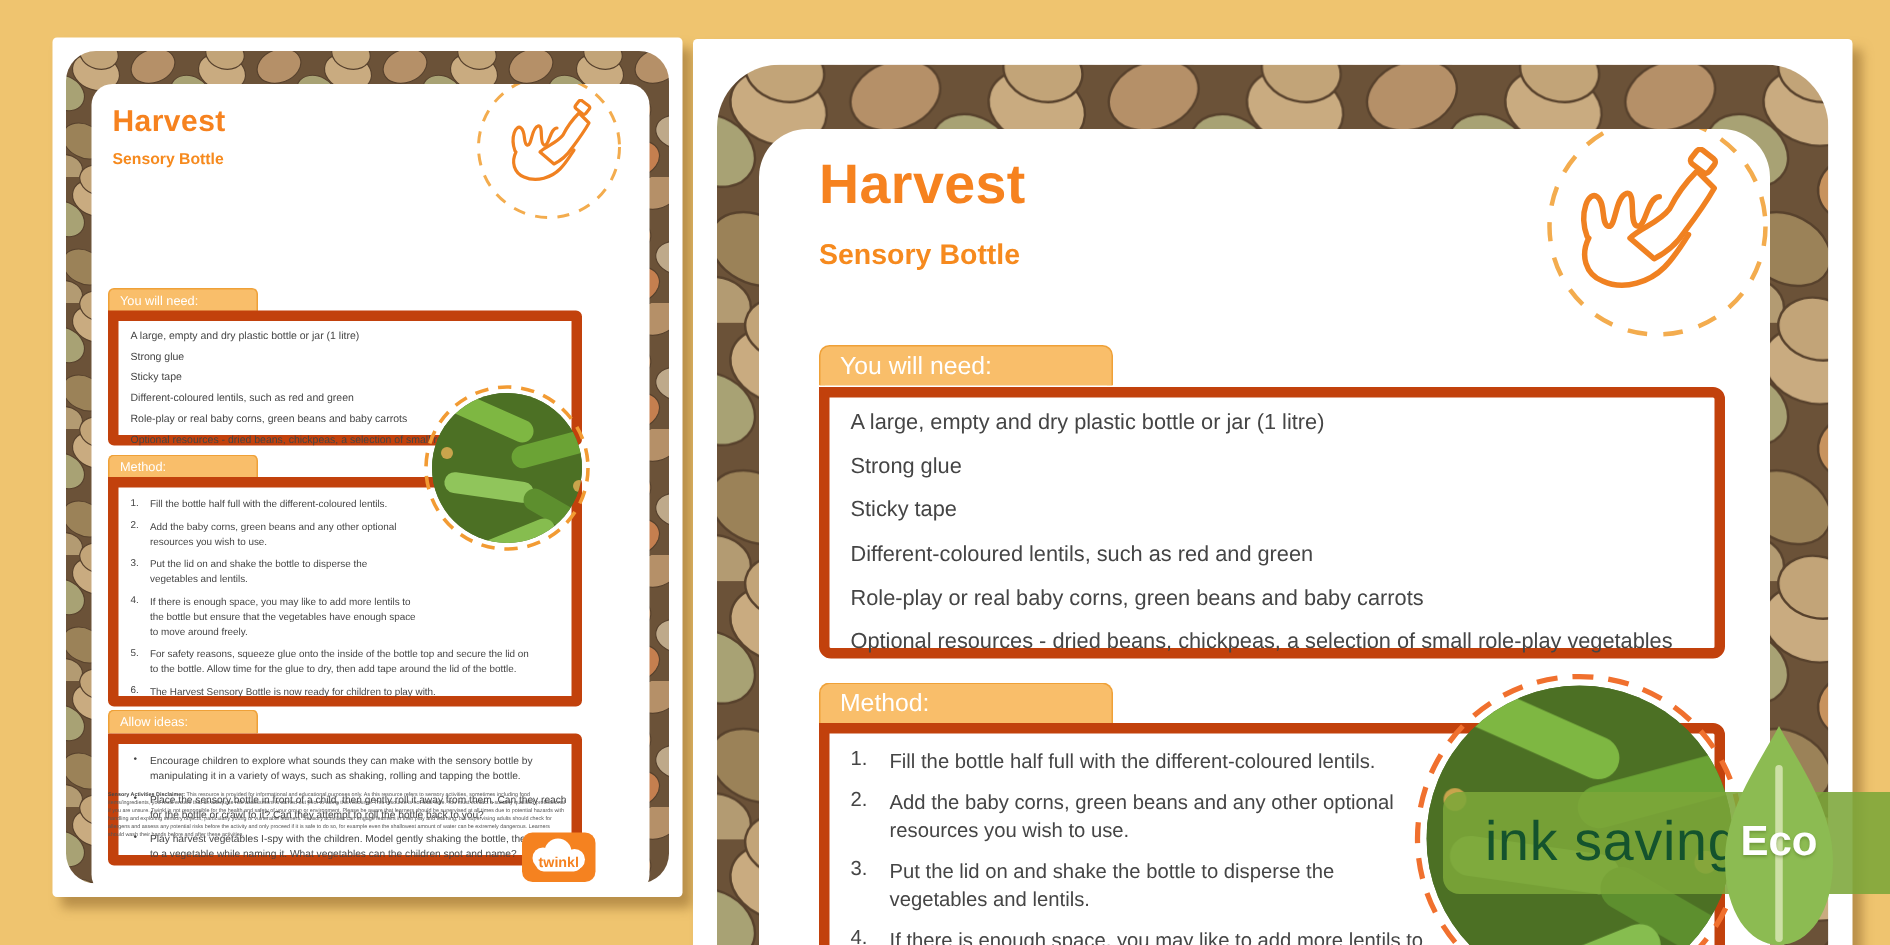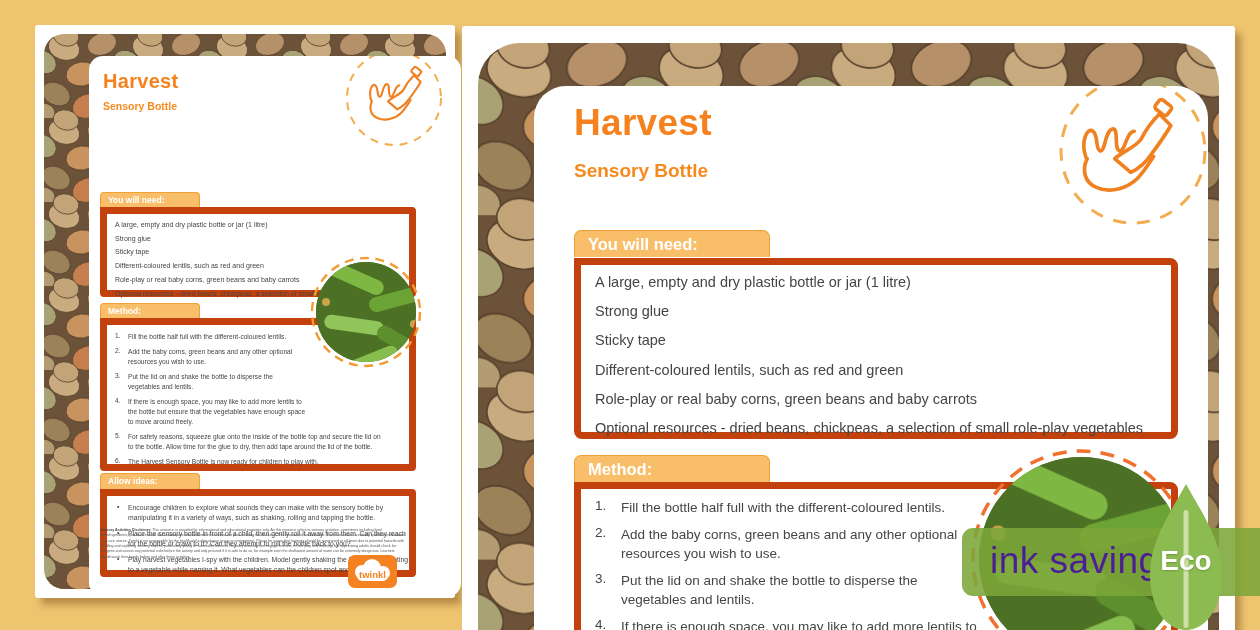--- a/index.html
+++ b/index.html
@@ -16,35 +16,35 @@
   .sheet { position:absolute; background:#fff; border-radius:3px;
            box-shadow:6px 7px 7px rgba(140,100,42,.55); }
   .sheet-l { left:35px; top:25px; width:420px; height:573px; }
   .sheet-r { left:462px; top:26px; width:773px; height:1080px; z-index:1; }
 
   .photo-frame { position:absolute; overflow:hidden; }
   .photo-l { inset:9px; border-radius:20px; }
   .photo-r { left:16px; top:17px; right:16px; bottom:20px; border-radius:42px; }
   .photo-frame svg { display:block; width:100%; height:100%; }
 
-  .card { position:absolute; background:#fff; overflow:hidden;margin-left:28px; }
+  .card { position:absolute; background:#fff; overflow:hidden; }
   .card-l { left:26px; top:31px; width:372px; height:541px; border-radius:14px; }
   .card-r { left:44px; top:60px; width:674px; height:990px; border-radius:32px; }
 
   
   .title { color:#F6821F; font-weight:800; letter-spacing:.3px; }
   .subtitle { color:#F68A1E; font-weight:700; }
   .t-l { left:14px; top:14px; font-size:20px; }
   .s-l { left:14px; top:44px; font-size:10.5px; }
   .t-r { left:40px; top:16px; font-size:37px; }
   .s-r { left:40px; top:74px; font-size:19px; }
 
   
   .tab { position:absolute; background:#F9BE6A; border:1px solid #EFA138; border-bottom:none;
-         color:#fff; font-weight:700; }
+         color:#fff; font-weight:400; }
   .box { position:absolute; background:#fff; border:7px solid #c2410c; }
   .tab-l { width:100px; height:16px; font-size:8.5px; line-height:15px; padding-left:7px;
            border-radius:4px 4px 0 0; left:11px; }
   .box-l { left:11px; width:316px; border-radius:0 4px 4px 4px; }
   .tab-r { width:196px; height:27px; font-size:16.5px; line-height:26px; padding-left:13px;
            border-radius:7px 7px 0 0; left:40px; }
   .box-r { left:40px; width:604px; border-radius:0 8px 8px 8px; }
 
   .ln { display:block; white-space:nowrap; }
 
@@ -85,21 +85,21 @@
   .disclaimer-inner b { color:#444; }
 
   
   .twinkl { position:absolute; left:313px; top:530px; width:49px; height:33px;
             background:#F58220; border-radius:7px; z-index:3; }
   .twinkl svg { display:block; width:100%; height:100%; }
 
   
   .band { position:absolute; left:962px; top:528px; width:298px; height:68px;
           background:rgba(124,166,57,.88); border-radius:11px 0 0 11px; z-index:5; }
-  .band-label { color:#4c1d95; font-size:37px; line-height:66px; padding-left:28px;
+  .band-label { color:#14532d; font-size:37px; line-height:66px; padding-left:28px;
                 letter-spacing:.5px; font-weight:500; }
   .leaf-svg { position:absolute; left:1142px; top:482px; width:88px; height:152px; z-index:6; }
   .eco-label { position:absolute; left:1142px; top:528px; width:88px; height:68px; z-index:7;
                color:#fff; font-weight:800; font-size:28px; line-height:66px; text-align:center;
                text-shadow:0 1px 2px rgba(60,90,20,.35); }
 </style>
 </head>
 <body>
 
 <svg width="0" height="0" style="position:absolute" aria-hidden="true">

